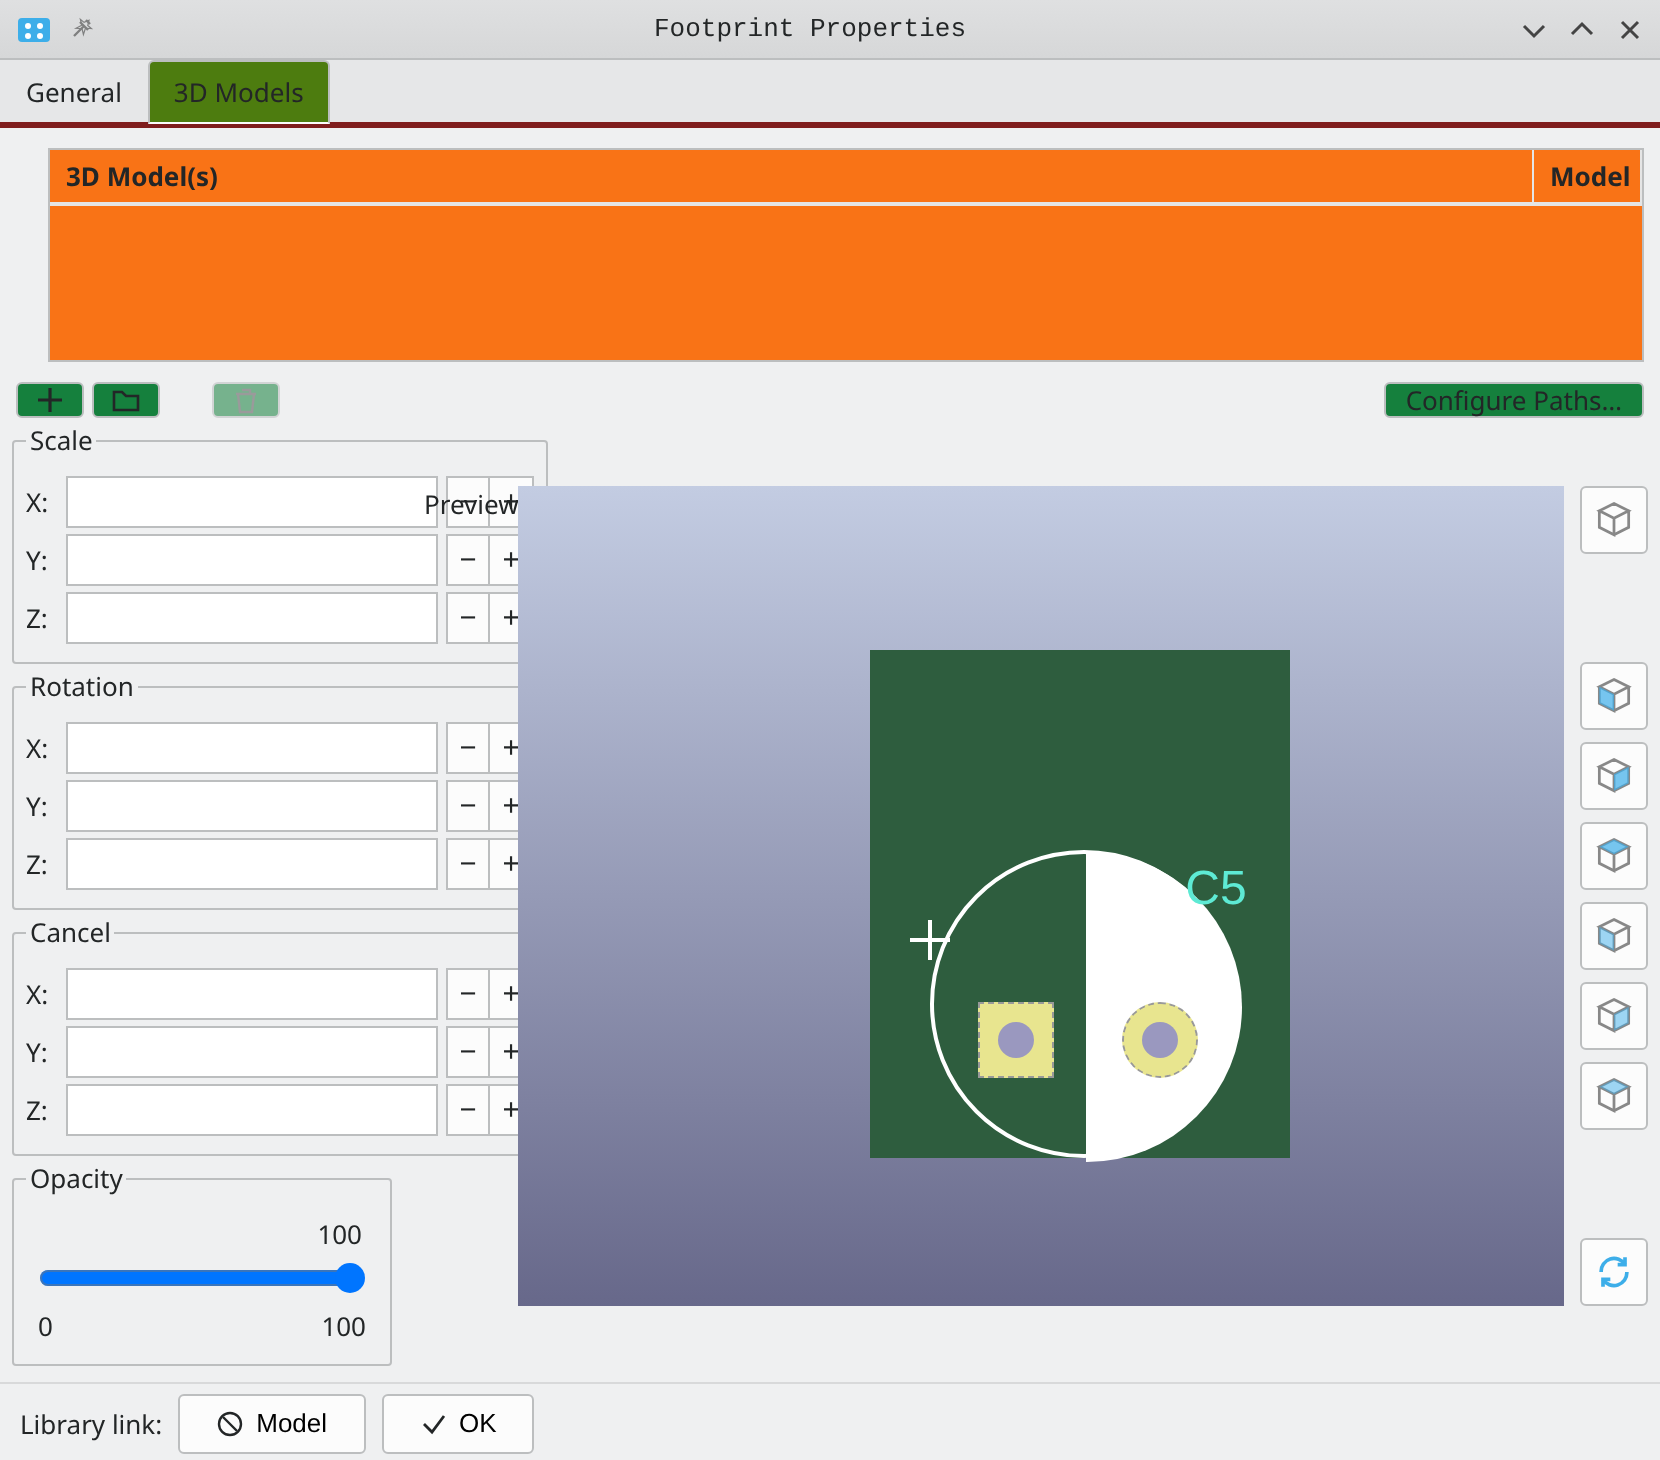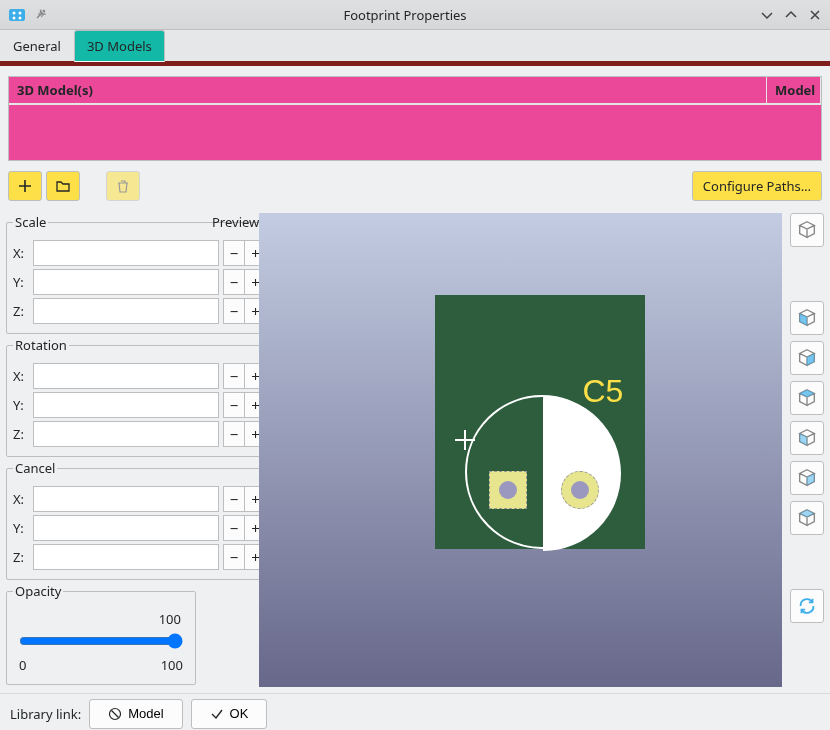--- a/index.html
+++ b/index.html
@@ -28,63 +28,64 @@
     .titlebar .pin-icon {
       width: 16px; height: 16px;
       margin-left: 2px;
       opacity: 0.6;
     }
     .titlebar .title {
       flex: 1;
       text-align: center;
       font-size: 13px;
       color: #232627;
+      font-family: Liberation Mono, monospace;
     }
     .titlebar .win-controls {
       display: flex;
       gap: 10px;
     }
     .titlebar .win-controls span {
       cursor: pointer;
       font-size: 14px;
       color: #4d4d4d;
       line-height: 1;
     }
     .tabbar {
       display: flex;
       background: #e6e7e8;
-      border-bottom: 5px solid #7f1d1d;
+      border-bottom: 3px solid #7f1d1d;
       padding-top: 0;
     }
     .tab {
       padding: 6px 12px;
       border: 1px solid transparent;
       border-bottom: none;
       color: #232627;
       cursor: pointer;
       background: transparent;
       margin-bottom: -1px;
       border-radius: 3px 3px 0 0;
     }
     .tab.active {
-      background: #14b8a6;
+      background: #4d7c0f;
       border-color: #bcbebf;
       border-bottom: 1px solid #fcfcfc;
     }
     .page {
       padding: 10px 6px 6px 6px;
       background: #eff0f1;
       height: calc(730px - 30px - 33px - 40px);
       display: flex;
       flex-direction: column;
     }
     .table-frame {
       border: 1px solid #bcbebf;
-      background: #ec4899;
-      margin: 0 2px 6px 2px;
+      background: #f97316;
+      margin: 0 2px 6px 18px;
       height: 118px;
     }
     .table-header {
       display: flex;
       border-bottom: 2px solid #e5e5e5;
     }
     .table-header .col {
       padding: 4px 8px;
       font-weight: bold;
       font-size: 13px;
@@ -92,35 +93,36 @@
     }
     .table-header .col-main { flex: 1; }
     .table-header .col-show { width: 54px; }
     .toolbar-row {
       display: flex;
       align-items: center;
       padding: 4px 2px 0 2px;
       gap: 4px;
     }
     .toolbar-btn {
-      width: 34px; height: 30px;
+      width: 34px; height: 18px;
       border: 1px solid #bcbebf;
       border-radius: 3px;
-      background: #fde047;
+      background: #15803d;
       display: flex;
       align-items: center; justify-content: center;
       cursor: pointer;
       font-size: 16px;
     }
     .toolbar-btn.right { margin-left: auto; width: auto; padding: 0 10px; font-size: 13px; }
     .content-area {
       display: flex;
       gap: 16px;
       flex: 1;
-      margin-top: 12px;
+      margin-top: 2px;
+      align-items: center;
     }
     .left-panels {
       width: 190px;
       display: flex;
       flex-direction: column;
     }
     fieldset {
       border: 1px solid #bcbebf;
       border-radius: 2px;
       padding: 6px 6px 6px 6px;
@@ -203,23 +205,23 @@
     }
     .silk-fill {
       position: absolute;
       left: 108px; top: 101px;
       width: 78px; height: 155px;
       background: #fff;
       border-radius: 0 78px 78px 0;
     }
     .ref-text {
       position: absolute;
-      right: 22px; top: 78px;
-      color: #fde047;
-      font-size: 32px;
+      right: 22px; top: 106px;
+      color: #5eead4;
+      font-size: 24px;
       font-family: sans-serif;
     }
     .plus-mark {
       position: absolute;
       left: 20px; top: 135px;
       width: 20px; height: 20px;
     }
     .plus-mark::before, .plus-mark::after {
       content: "";
       position: absolute;

